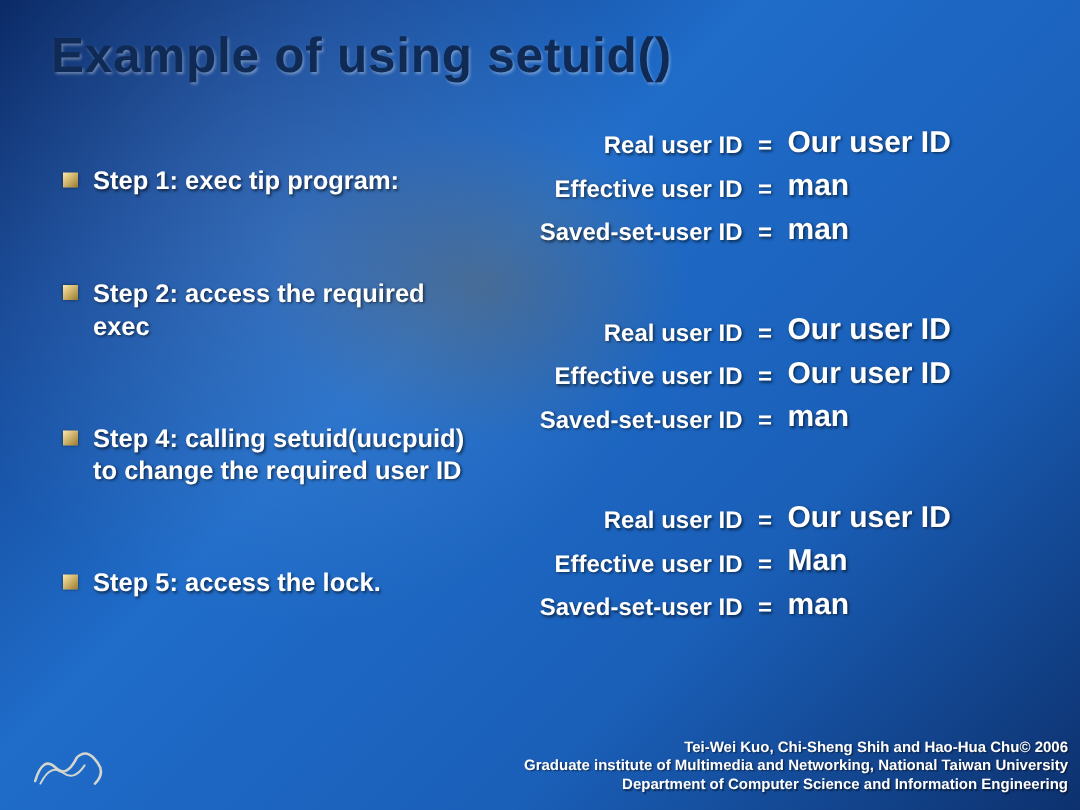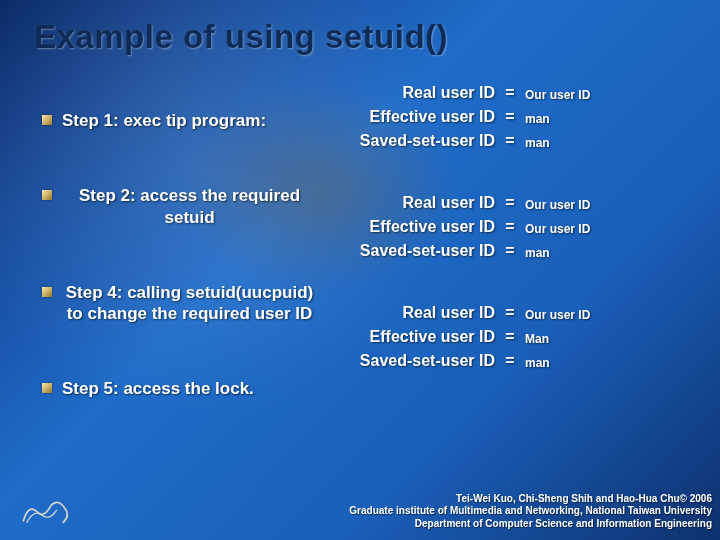--- a/index.html
+++ b/index.html
@@ -16,21 +16,21 @@
   .slide { padding: 18px 34px 0 34px; }
   .title {
     font-size: 33px;
     font-weight: bold;
     color: #0e2a55;
     text-shadow: 1px 1px 2px rgba(255,255,255,0.35);
     letter-spacing: 0.5px;
     margin-bottom: 28px;
   }
   .content { display: flex; gap: 18px; padding-left: 8px; }
-  .left { width: 275px; display: flex; flex-direction: column; gap: 54px; padding-top: 26px; text-align: center; }
+  .left { width: 275px; display: flex; flex-direction: column; gap: 54px; padding-top: 26px; }
   .right { flex: 1; display: flex; flex-direction: column; gap: 44px; padding-top: 0; }
   .step { display: flex; align-items: flex-start; gap: 10px; }
   .bullet {
     width: 10px; height: 10px; margin-top: 5px;
     background: linear-gradient(135deg, #ffe9a8, #9a7a2c);
     box-shadow: 0 0 2px rgba(0,0,0,0.5);
     flex-shrink: 0;
   }
   .step-text {
     font-size: 17px; font-weight: bold; color: #fff;
@@ -44,21 +44,21 @@
     width: 160px; text-align: right;
     font-size: 16px; font-weight: bold; color: #fff;
     text-shadow: 1px 1px 2px rgba(0,0,0,0.6);
   }
   .eq {
     width: 30px; text-align: center;
     font-size: 16px; font-weight: bold; color: #fff;
     text-shadow: 1px 1px 2px rgba(0,0,0,0.6);
   }
   .val {
-    font-size: 12px; font-weight: bold; color: #fff;
+    font-size: 20px; font-weight: bold; color: #fff;
     text-shadow: 1px 1px 2px rgba(0,0,0,0.6);
   }
   .footer {
     position: absolute; bottom: 10px; right: 8px; left: 0;
     text-align: right;
     font-size: 10px; font-weight: bold; color: #fff;
     line-height: 1.25;
     text-shadow: 1px 1px 1px rgba(0,0,0,0.5);
   }
   .logo {
@@ -77,21 +77,21 @@
     <div class="left">
 
       <div class="step">
         <div class="bullet"></div>
         <div class="step-text">Step 1: exec tip program:</div>
       </div>
 
       <div class="group23">
         <div class="step">
           <div class="bullet"></div>
-          <div class="step-text">Step 2: access the required setuid</div>
+          <div class="step-text">Step 2: access the required exec</div>
         </div>
       </div>
 
       <div class="step">
         <div class="bullet"></div>
         <div class="step-text">Step 4: calling setuid(uucpuid) to change the required user ID</div>
       </div>
 
       <div class="step">
         <div class="bullet"></div>

